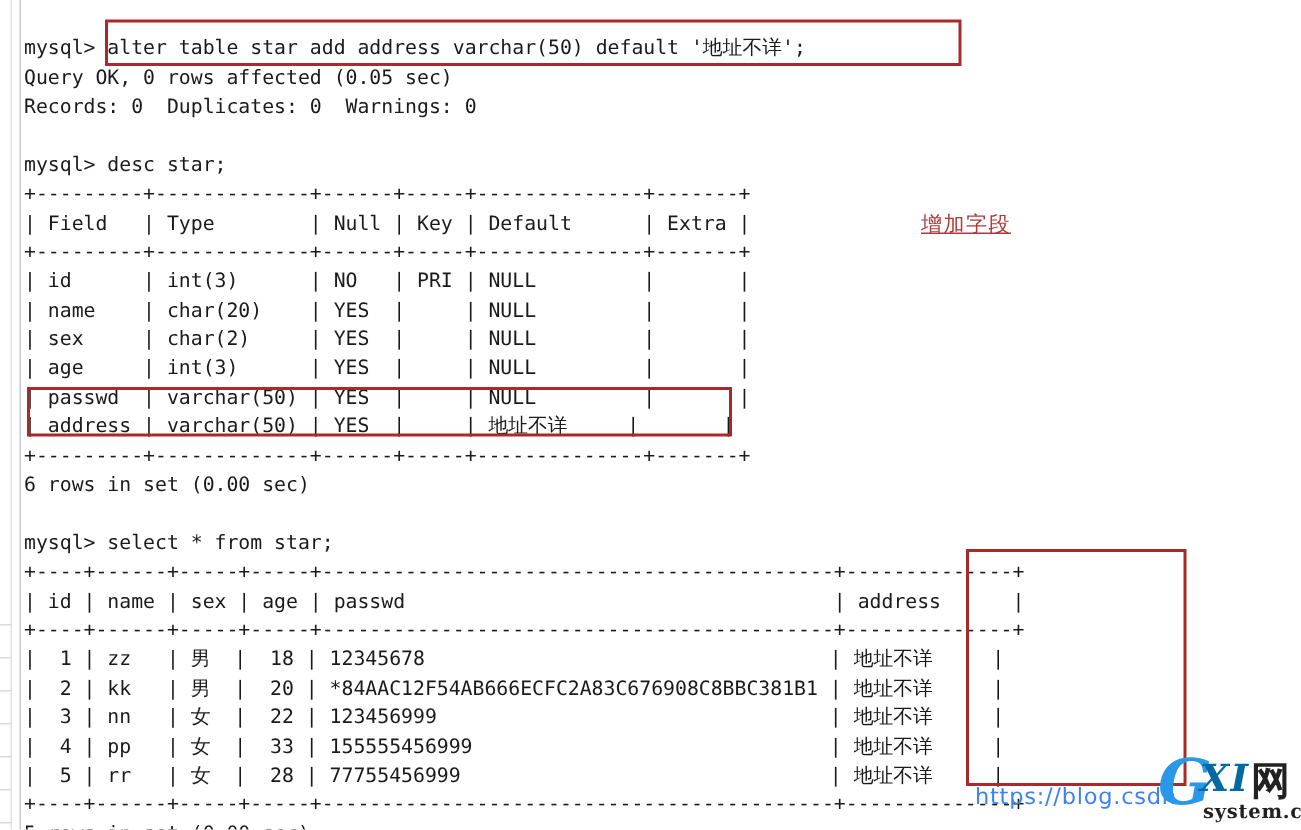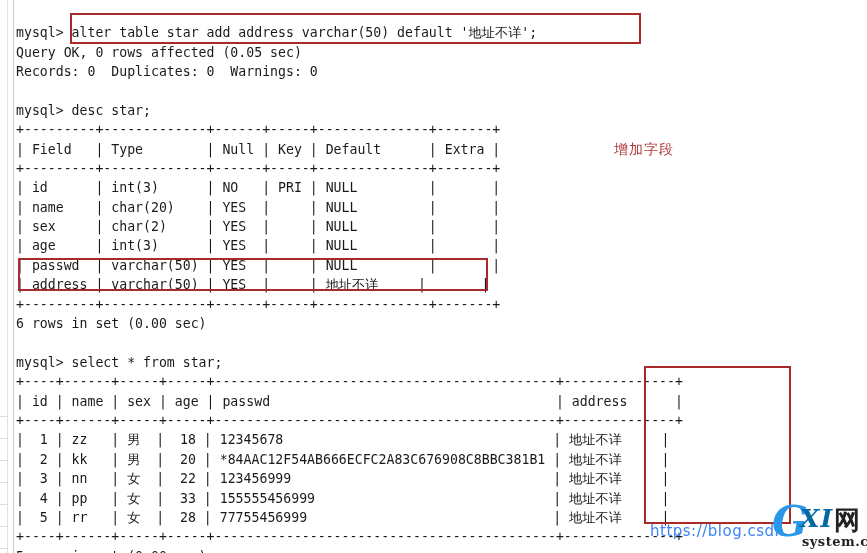--- a/index.html
+++ b/index.html
@@ -75,20 +75,21 @@
   
   #annotation-add-field {
     position: absolute;
     left: 614px;
     top: 141px;
     font-family: "DejaVu Sans", "Liberation Sans", sans-serif;
     font-size: 14px;
     color: #b03a3a;
     letter-spacing: 1px;
     white-space: nowrap;
+    text-decoration: underline;
   }
 
   
   #watermark-url {
     position: absolute;
     left: 650px;
     top: 522px;
     font-family: "DejaVu Sans", "Liberation Sans", sans-serif;
     font-size: 15px;
     color: #3b82f6;

